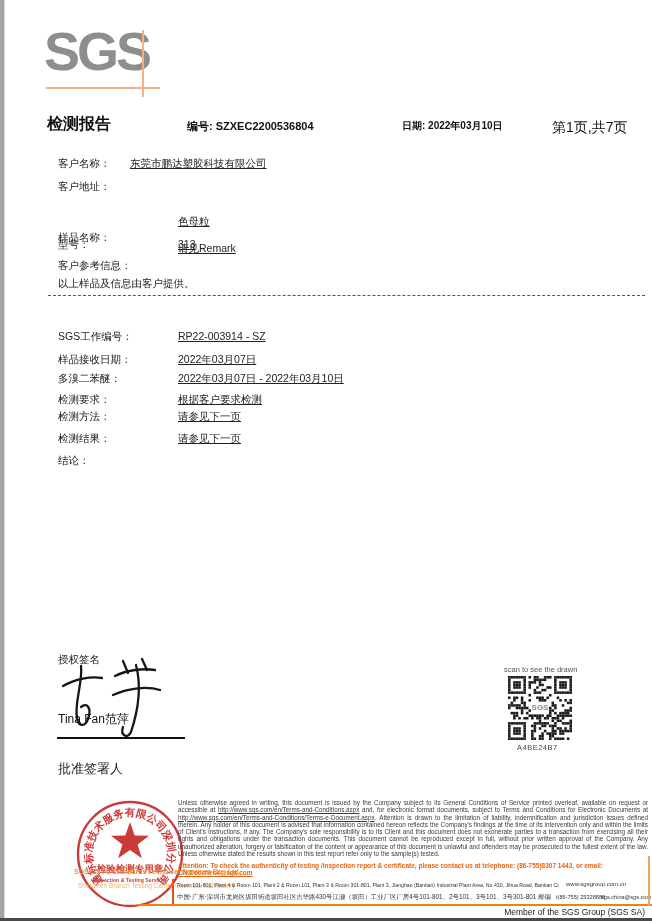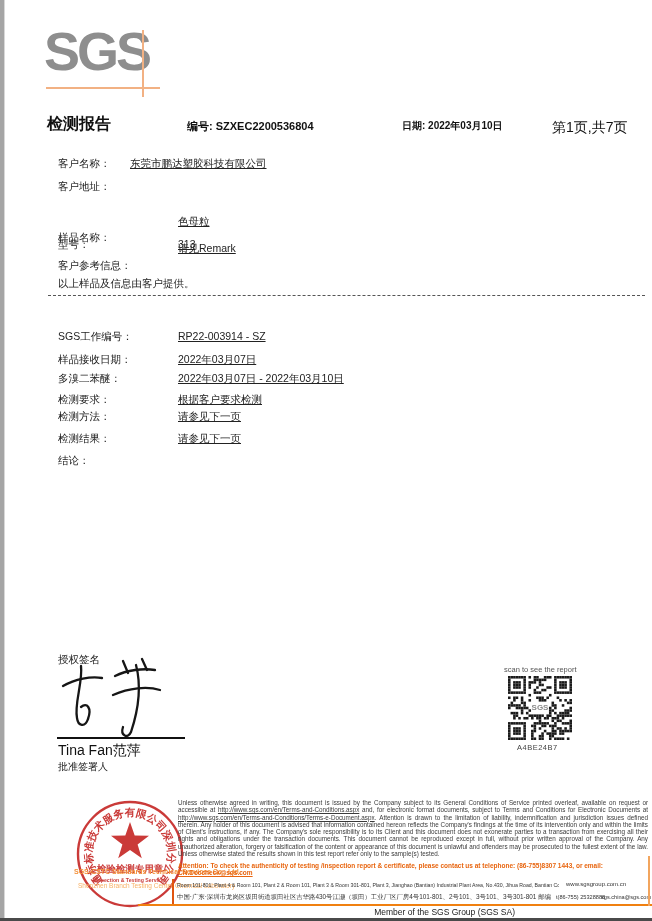--- a/index.html
+++ b/index.html
@@ -23,22 +23,22 @@
   .v1{left:130px;} .v2{left:178px;}
 
   .dashed-sep{left:48px;top:295px;width:597px;border-top:1px dashed #555;height:0;}
 
   .conclusion{left:178px;top:452px;width:466px;font-size:10.5px;line-height:16px;color:#222;}
 
   .sig-company{left:58px;top:621px;font-size:10.5px;color:#222;}
   .sig-auth{left:58px;top:636px;font-size:10.5px;color:#222;margin-top:17px;}
   .sig-svg{left:52px;top:656px;}
   .sig-line{left:57px;top:737px;width:128px;height:2px;background:#111;}
-  .sig-name{left:58px;top:742px;font-size:14px;color:#111;}
-  .sig-title{left:58px;top:760px;font-size:10px;color:#222;}
+  .sig-name{left:58px;top:711px;font-size:12px;color:#111;}
+  .sig-title{left:58px;top:760px;font-size:13px;color:#222;}
 
   .qr-caption{left:504px;top:665px;font-size:7.5px;color:#555;}
   .qr-box{left:508px;top:676px;}
   .qr-code-label{left:517px;top:743px;font-size:7.5px;color:#444;letter-spacing:0.5px;}
 
   .stamp{left:72px;top:796px;opacity:0.92;}
   .stamp-en1{left:74px;top:868px;font-size:7px;color:#f4923b;font-weight:bold;white-space:nowrap;}
   .stamp-en2{left:78px;top:882px;font-size:6.5px;color:#f8b064;white-space:nowrap;}
 
   .disclaimer{left:178px;top:799px;width:470px;font-size:6.3px;line-height:7.3px;color:#3a3a3a;text-align:justify;}
@@ -46,21 +46,21 @@
   .attention{left:178px;top:862px;width:470px;font-size:6.5px;line-height:7.4px;color:#e8650f;font-weight:bold;}
 
   .addr-vline{left:172px;top:879px;width:2px;height:26px;background:#e05510;}
   .addr-en{left:177px;top:882px;font-size:5.2px;color:#333;white-space:nowrap;width:382px;overflow:hidden;}
   .addr-web{left:566px;top:881px;font-size:6px;color:#333;}
   .addr-cn{left:177px;top:893px;font-size:6.4px;color:#333;white-space:nowrap;width:376px;overflow:hidden;}
   .addr-phone{left:556px;top:894px;font-size:5.6px;color:#333;}
   .addr-mail{left:601px;top:894px;font-size:5.6px;color:#333;}
   .footer-hline{left:138px;top:904px;width:514px;height:2px;background:#f08010;}
   .footer-rvline{left:648px;top:856px;width:2px;height:50px;background:#f2a55e;}
-  .member{left:0;top:907px;width:515px;text-align:right;font-size:8.5px;color:#222;}
+  .member{left:0;top:907px;width:645px;text-align:right;font-size:8.5px;color:#222;}
 </style>
 </head>
 <body>
 
 <div class="page">
   <div class="abs left-bar"></div>
 
   <div class="abs logo">SGS</div>
   <div class="abs logo-underline"></div>
   <div class="abs logo-vline"></div>
@@ -109,21 +109,21 @@
       <path d="M66,5 L71,17"></path>
       <path d="M85,3 L90,14"></path>
       <path d="M79,9 C84,28 82,52 74,76 C71,83 63,80 66,71"></path>
       <path d="M56,39 C72,32 90,30 103,34"></path>
     </g>
   </svg>
   <div class="abs sig-line"></div>
   <div class="abs sig-name">Tina Fan范萍</div>
   <div class="abs sig-title">批准签署人</div>
 
-  <div class="abs qr-caption">scan to see the report</div>
+  <div class="abs qr-caption">scan to see the drawn</div>
   <svg class="abs qr-box" id="qr-svg" width="64" height="64" viewBox="0 0 64 64">
       <rect x="20.48" y="0" width="2.56" height="2.56" fill="#1a1a1a"></rect>
       <rect x="25.6" y="0" width="2.56" height="2.56" fill="#1a1a1a"></rect>
       <rect x="28.16" y="0" width="2.56" height="2.56" fill="#1a1a1a"></rect>
       <rect x="35.84" y="0" width="2.56" height="2.56" fill="#1a1a1a"></rect>
       <rect x="38.4" y="0" width="2.56" height="2.56" fill="#1a1a1a"></rect>
       <rect x="40.96" y="0" width="2.56" height="2.56" fill="#1a1a1a"></rect>
       <rect x="25.6" y="2.56" width="2.56" height="2.56" fill="#1a1a1a"></rect>
       <rect x="28.16" y="2.56" width="2.56" height="2.56" fill="#1a1a1a"></rect>
       <rect x="30.72" y="2.56" width="2.56" height="2.56" fill="#1a1a1a"></rect>

